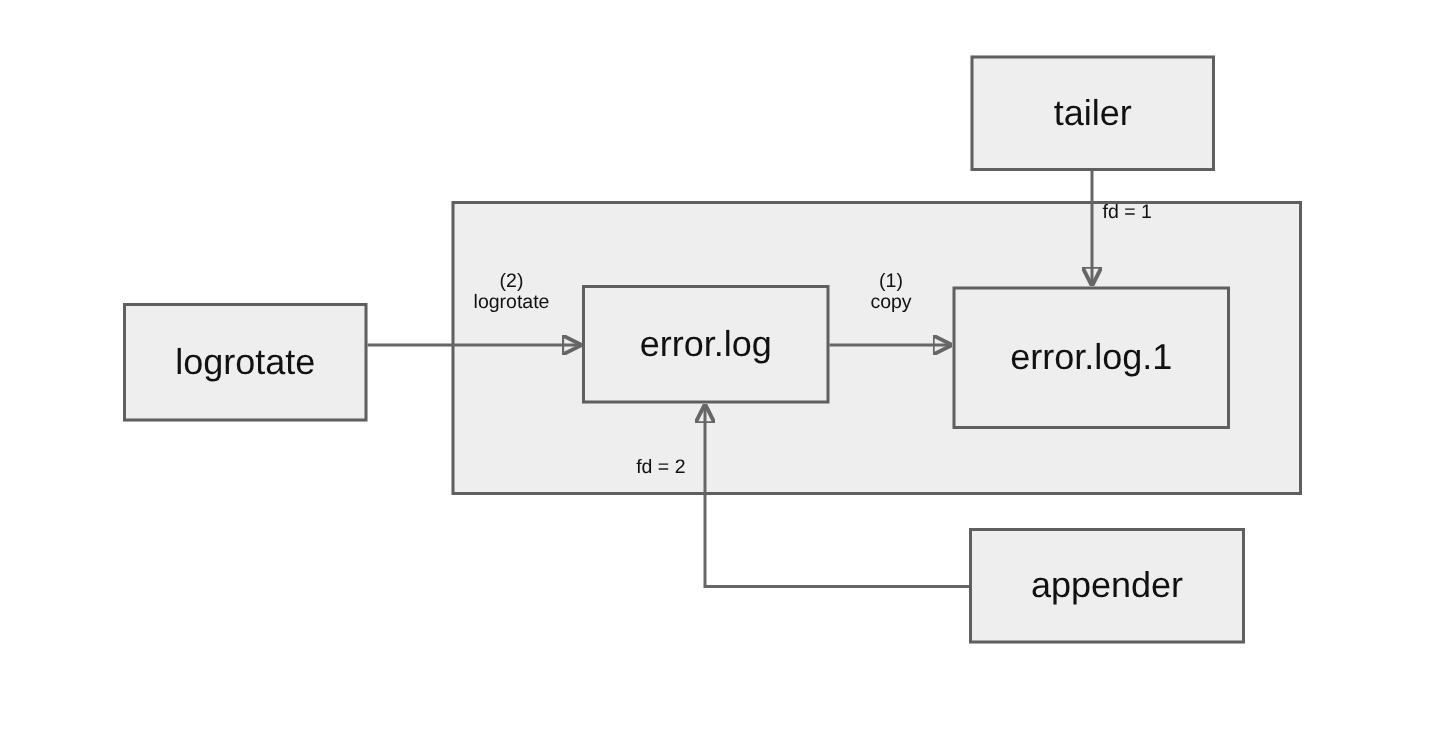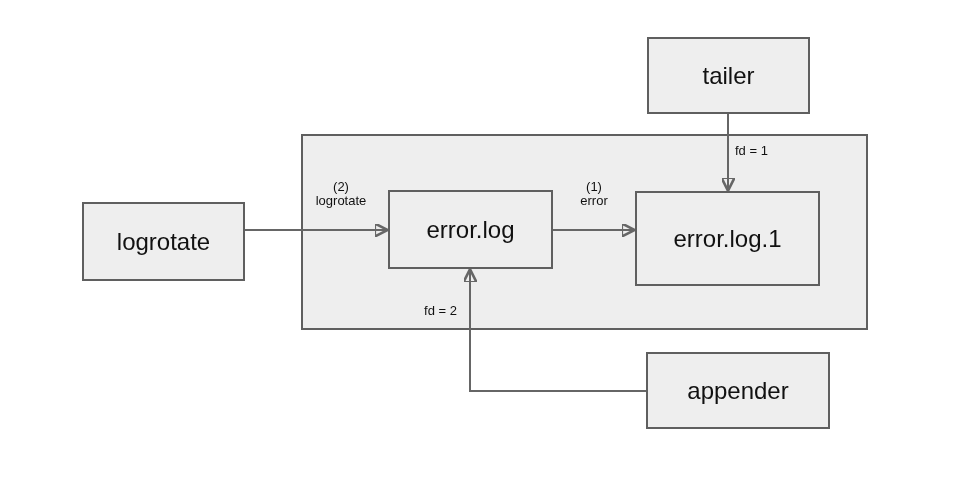--- a/index.html
+++ b/index.html
@@ -56,21 +56,21 @@
   .edge-label {
     position: absolute;
     font-size: 13px;
     line-height: 14px;
     color: var(--text);
     white-space: nowrap;
   }
   .edge-label.centered { text-align: center; }
   .label-truncate { left: 301px; top: 180px; width: 80px; }
   .label-copy     { left: 554px; top: 180px; width: 80px; }
-  .label-fd1      { left: 735px; top: 144px; }
+  .label-fd1      { left: 735px; top: 134px; }
   .label-fd2      { left: 390px; top: 304px; width: 67px; text-align: right; }
 </style>
 </head>
 <body>
 
 <div class="canvas">
 
   <div class="group-box"></div>
 
   <div class="node node-logrotate">
@@ -105,21 +105,21 @@
     <polyline points="646,391 470,391 470,270.5" marker-end="url(#arrowhead)"></polyline>
   </svg>
 
   <div class="edge-label centered label-truncate">
     <div>(2)</div>
     <div>logrotate</div>
   </div>
 
   <div class="edge-label centered label-copy">
     <div>(1)</div>
-    <div>error</div>
+    <div>copy</div>
   </div>
 
   <div class="edge-label label-fd1">
     <span>fd = 1</span>
   </div>
 
   <div class="edge-label label-fd2">
     <span>fd = 2</span>
   </div>
 

